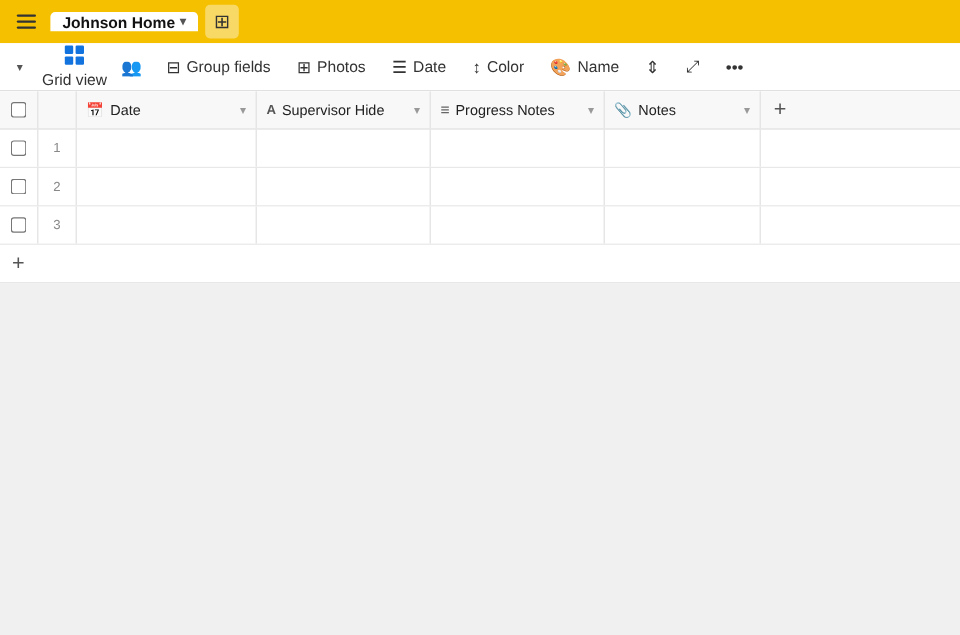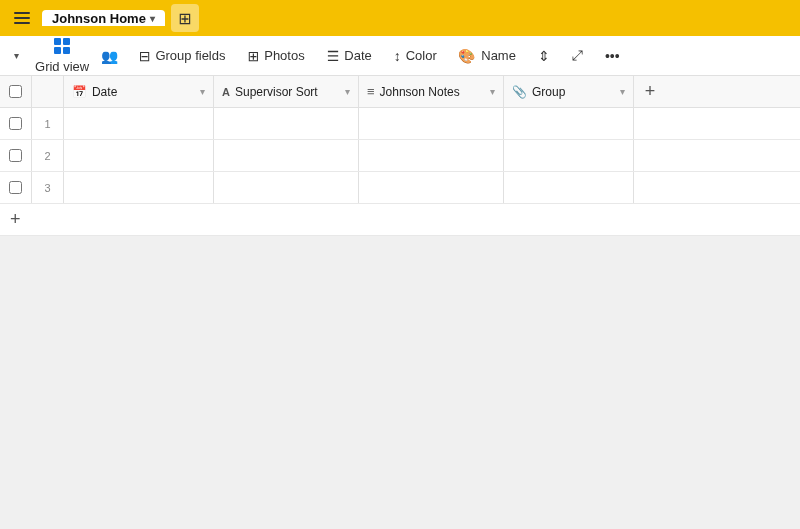--- a/index.html
+++ b/index.html
@@ -269,31 +269,31 @@
       <input type="checkbox" style="">
     </div>
     <div class="th-row-num"></div>
     <div class="th-cell col-date">
       <span class="col-icon">📅</span>
       <span class="col-label">Date</span>
       <span class="col-arrow">▾</span>
     </div>
     <div class="th-cell col-supervisor">
       <span class="col-icon" style="font-style:normal;font-weight:600;font-size:11px;color:#555;">A</span>
-      <span class="col-label">Supervisor Sort</span>
+      <span class="col-label">Supervisor Hide</span>
       <span class="col-arrow">▾</span>
     </div>
     <div class="th-cell col-notes">
       <span class="col-icon" style="font-size:13px;">≡</span>
-      <span class="col-label">Johnson Notes</span>
+      <span class="col-label">Progress Notes</span>
       <span class="col-arrow">▾</span>
     </div>
     <div class="th-cell col-photos">
       <span class="col-icon">📎</span>
-      <span class="col-label">Group</span>
+      <span class="col-label">Notes</span>
       <span class="col-arrow">▾</span>
     </div>
     <div class="th-add">
       <span>+</span>
     </div>
   </div>
 
   <div class="table-body">
 
     <div class="table-row">

